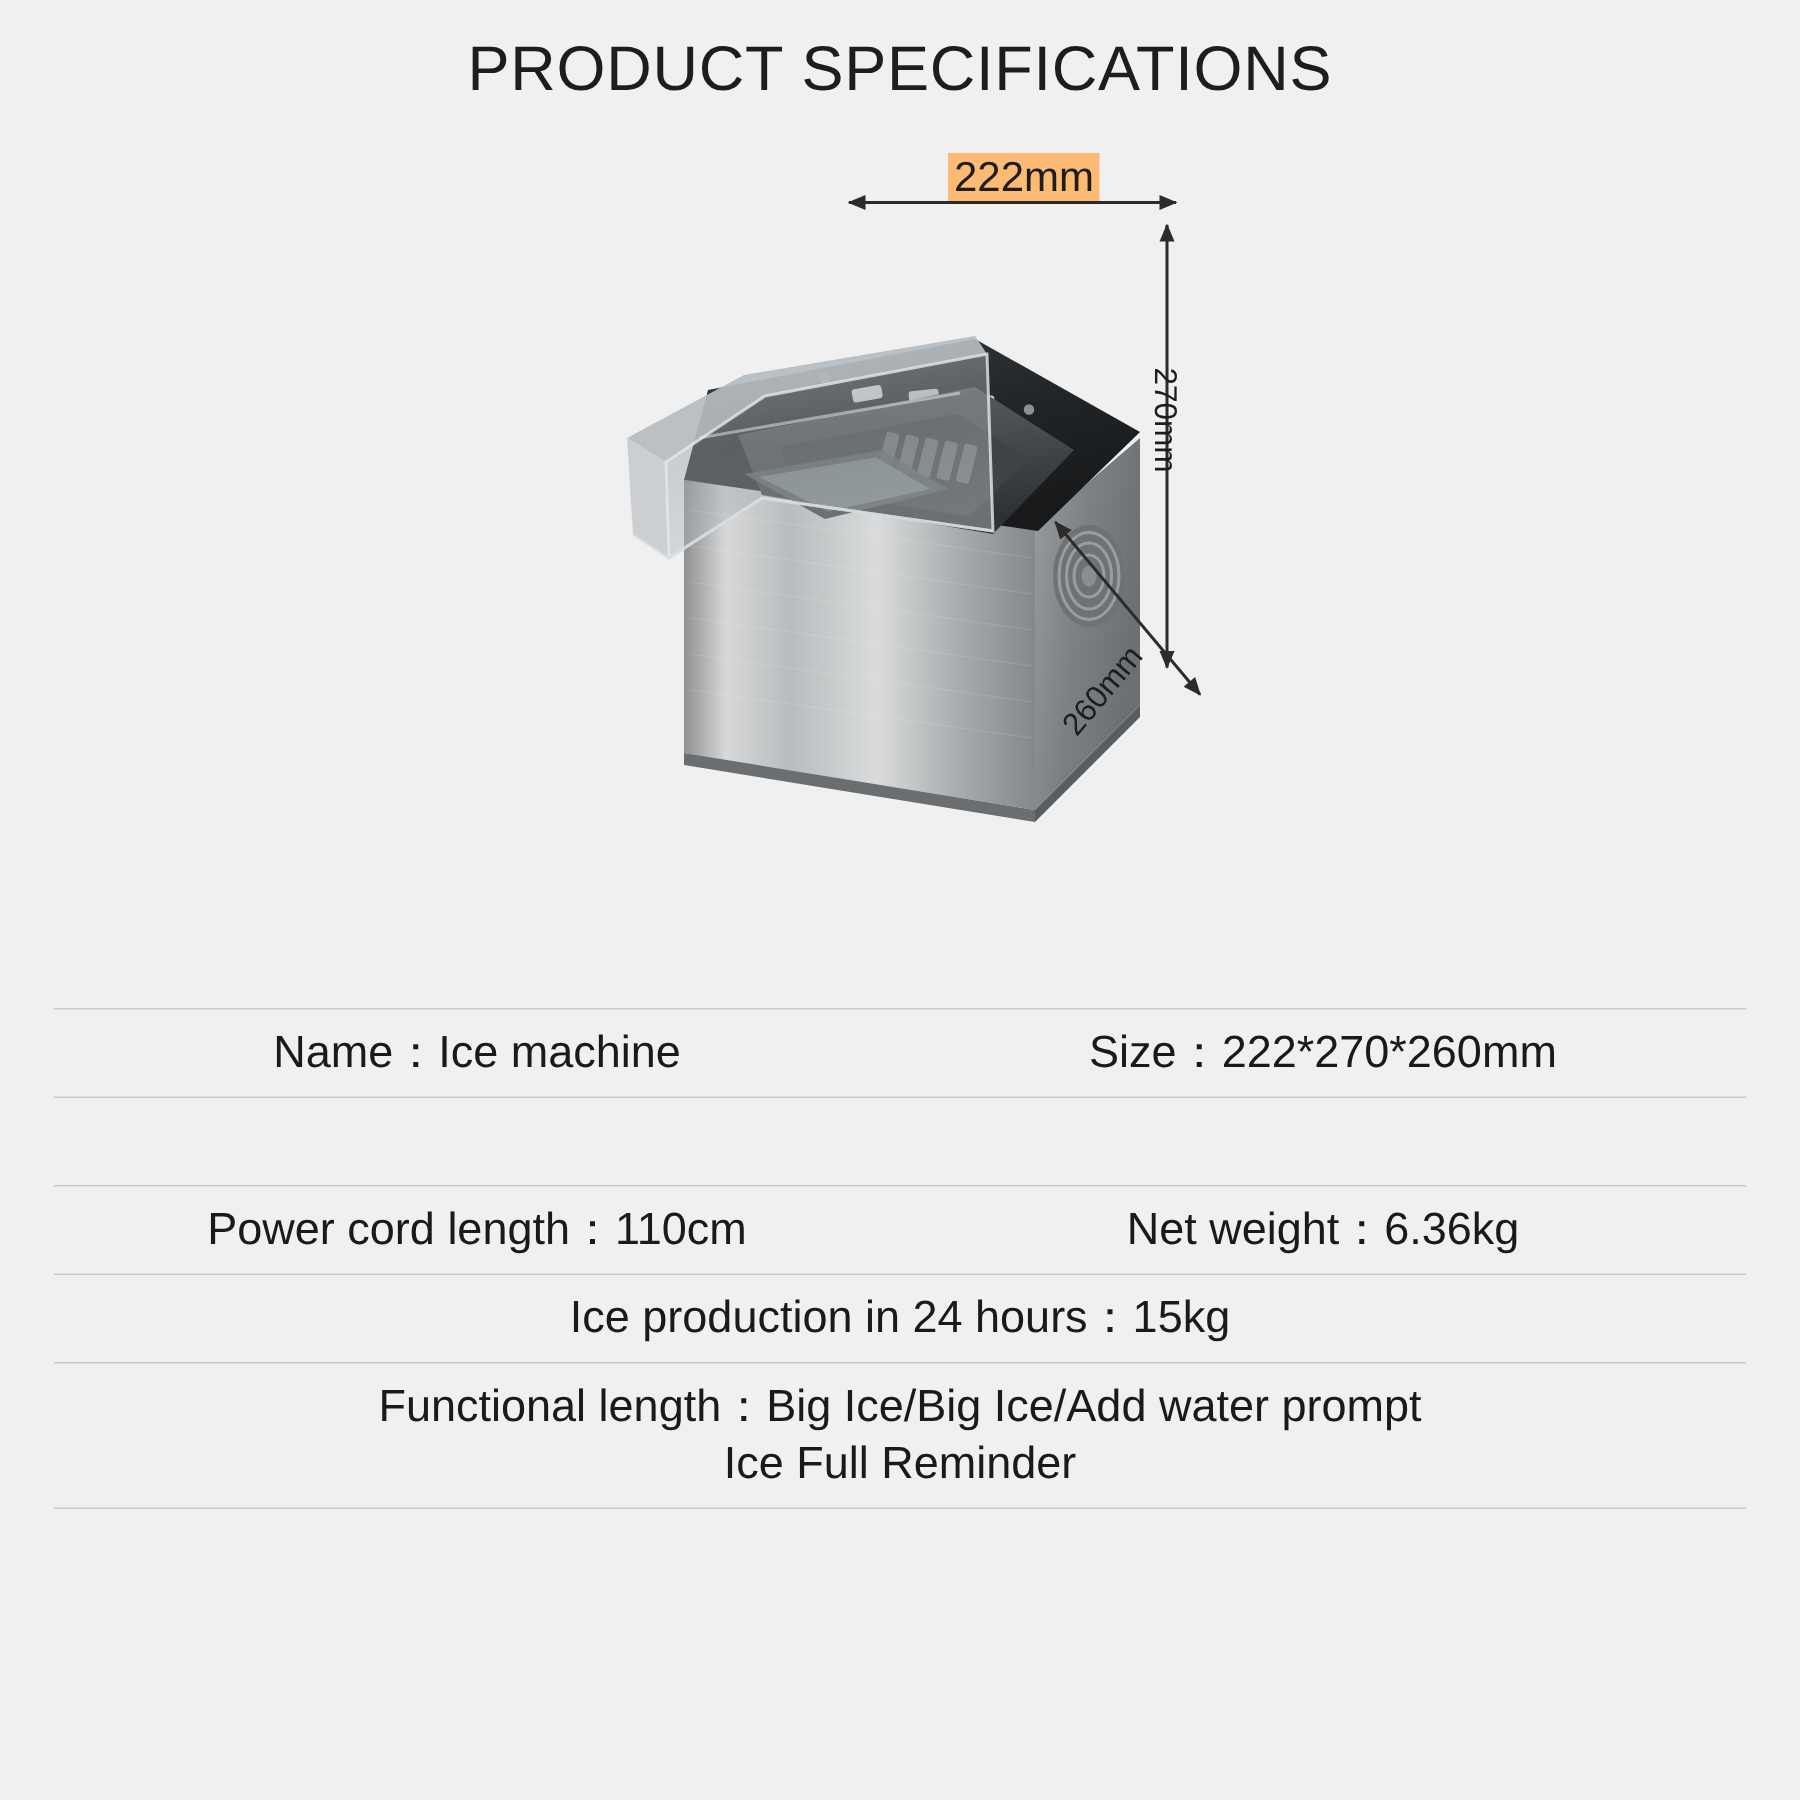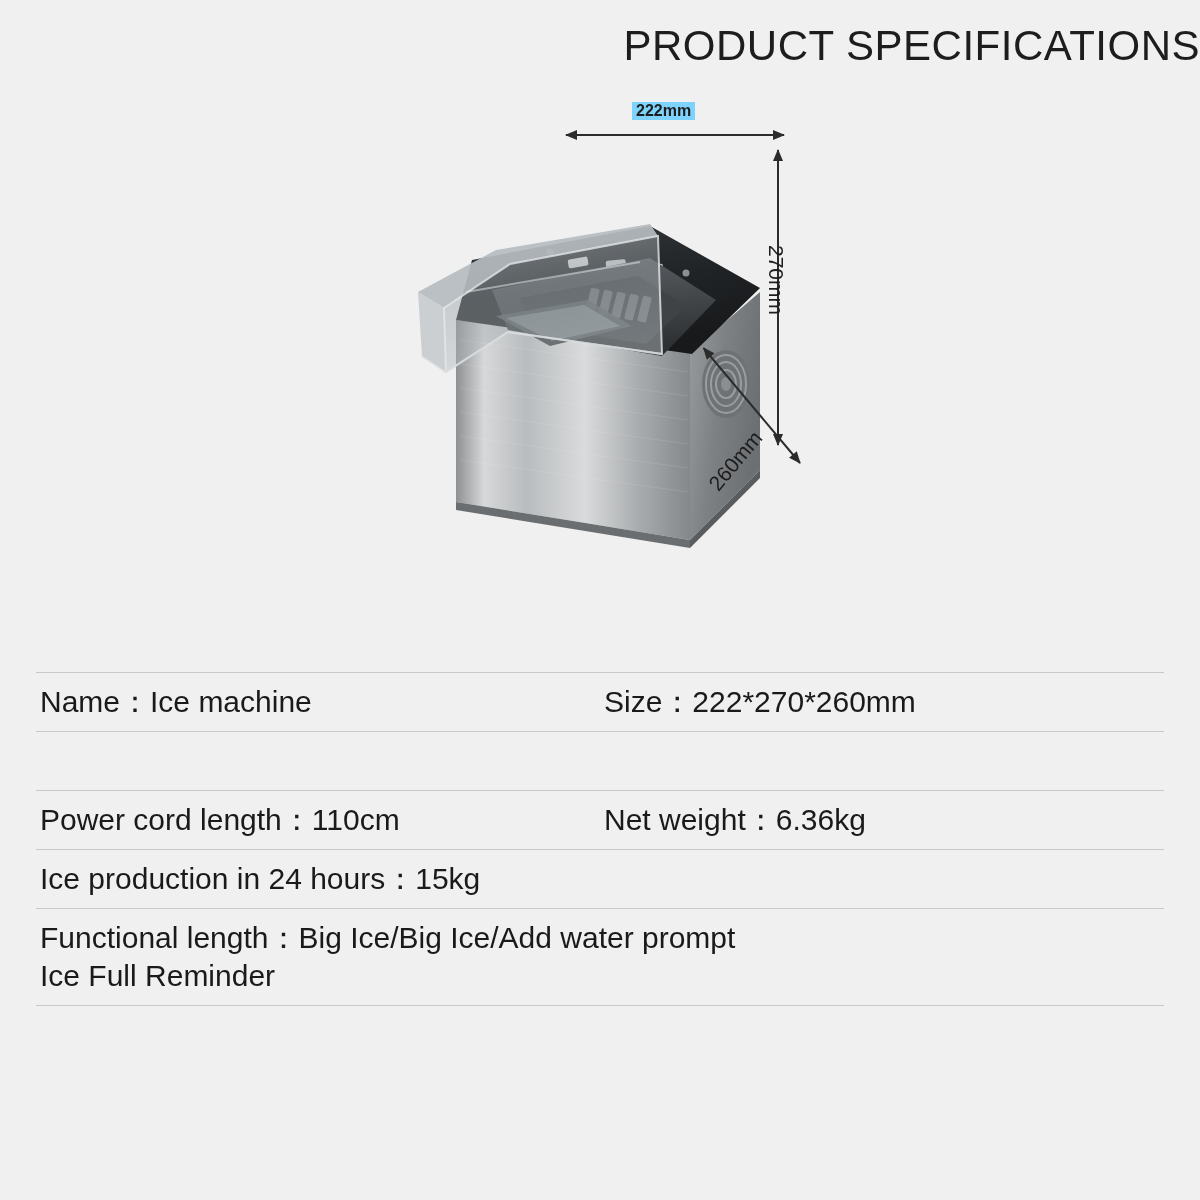--- a/index.html
+++ b/index.html
@@ -20,21 +20,21 @@
     width: 1200px;
     height: 1200px;
   }
 
   
   .title {
     position: absolute;
     top: 22px;
     left: 0;
     width: 1200px;
-    text-align: right;
+    text-align: center;
     font-size: 42px;
     letter-spacing: 0.5px;
     color: #1d1d1d;
     font-weight: 400;
   }
 
   
   .product-area {
     position: absolute;
     top: 110px;
@@ -66,25 +66,24 @@
     border-right: 12px solid #2b2b2b;
   }
   .dim-top::after {
     right: -1px;
     border-left: 12px solid #2b2b2b;
   }
   .dim-top-label {
     position: absolute;
     top: -8px;
     left: 252px;
-    font-size: 16px;
+    font-size: 28px;
     color: #1d1d1d;
-    background: #7dd3fc;
+    background: #fdba74;
     padding: 0 4px;
-    font-weight: bold;
   }
 
   
   .dim-right {
     position: absolute;
     top: 40px;
     left: 397px;
     width: 2px;
     height: 295px;
     background: #2b2b2b;
@@ -173,21 +172,21 @@
     display: flex;
     border-top: 1px solid #c9c9c9;
     min-height: 58px;
     align-items: center;
   }
   .spec-row:last-child {
     border-bottom: 1px solid #c9c9c9;
   }
   .spec-cell {
     flex: 1 1 50%;
-    text-align: left;
+    text-align: center;
     font-size: 30px;
     color: #1a1a1a;
     padding: 8px 4px;
     line-height: 1.28;
     white-space: pre-line;
   }
   .spec-cell.full {
     flex: 1 1 100%;
   }
   .spec-row.tall {

